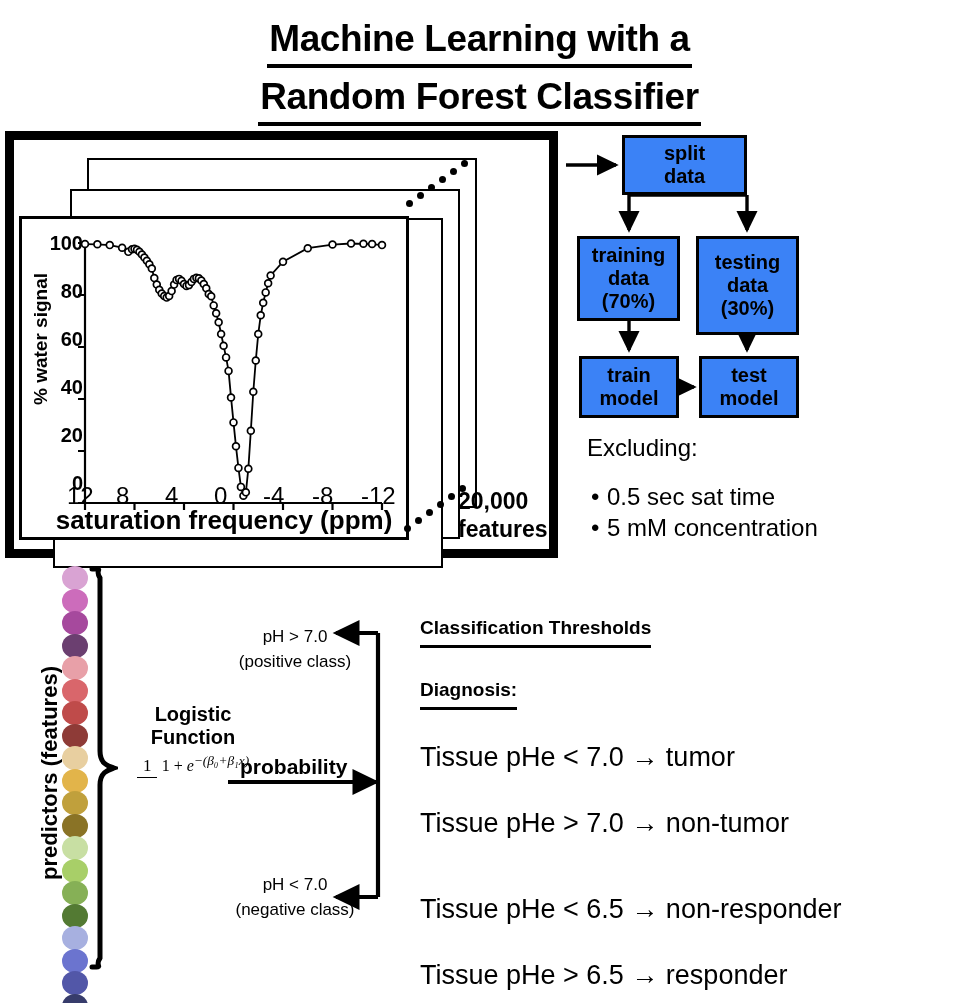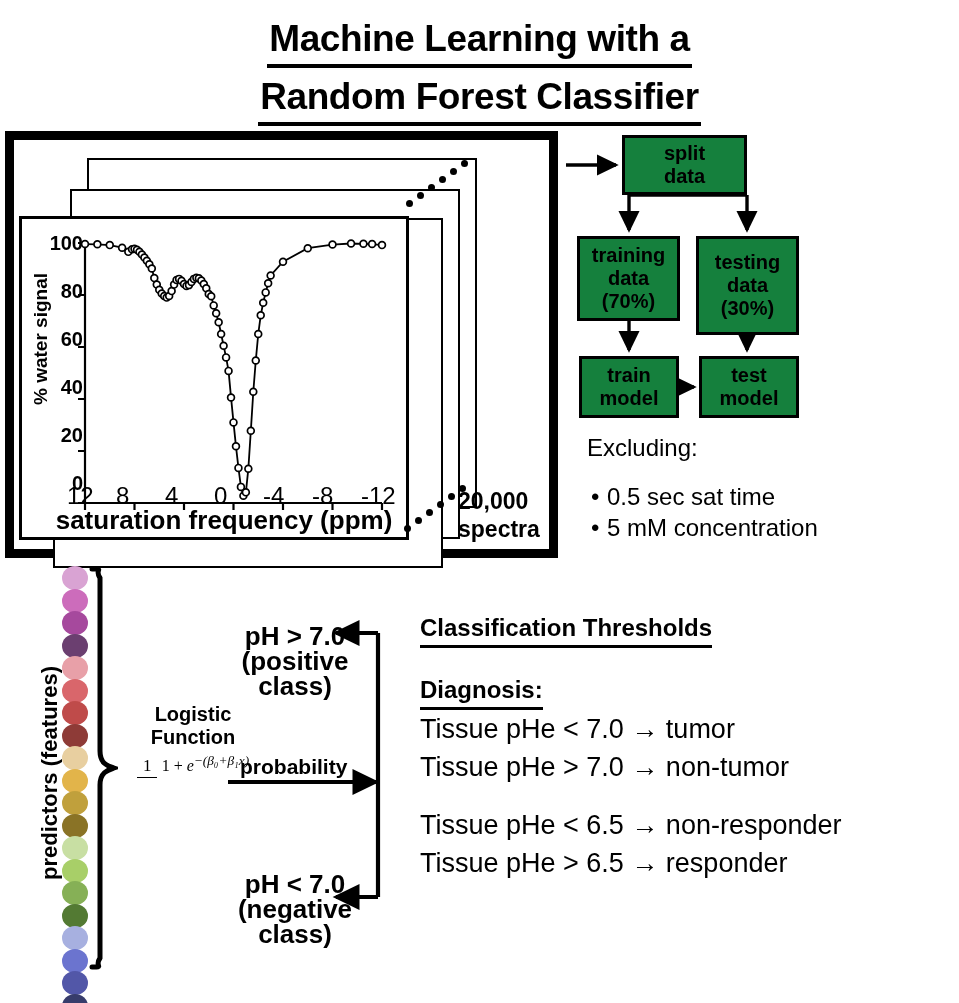--- a/index.html
+++ b/index.html
@@ -34,21 +34,21 @@
   #xlab{position:absolute;left:30px;top:289px;width:350px;text-align:center;
         font-size:26px;font-weight:bold;}
   .ytick{position:absolute;right:0;font-size:20px;font-weight:bold;
          text-align:right;line-height:14px;}
   .xtick{position:absolute;font-size:24px;font-weight:normal;text-align:left;
          line-height:16px;}
   #axes{position:absolute;left:0;top:0;}
 
   
   #flow{position:absolute;left:566px;top:131px;width:393px;height:300px;}
-  .fbox{position:absolute;border:3.5px solid #000;background:#15803d;
+  .fbox{position:absolute;border:3.5px solid #000;background:#3b82f6;
         box-sizing:border-box;display:flex;flex-direction:column;
         align-items:center;justify-content:center;
         font-size:20px;font-weight:bold;line-height:23px;text-align:center;}
   #box-split{left:56px;top:4px;width:125px;height:60px;}
   #box-train-data{left:11px;top:105px;width:103px;height:85px;}
   #box-test-data{left:130px;top:105px;width:103px;height:99px;}
   #box-train-model{left:13px;top:225px;width:100px;height:62px;}
   #box-test-model{left:133px;top:225px;width:100px;height:62px;}
 
   
@@ -75,32 +75,32 @@
   #logi{position:absolute;left:128px;top:703px;width:130px;text-align:center;}
   #logi .lt{font-size:20px;font-weight:bold;line-height:23px;}
   #frac{margin-top:2px;font-family:"Liberation Serif",serif;font-size:17px;}
   #frac .num{border-bottom:1.6px solid #000;padding:0 6px 1px 6px;display:inline-block;}
   #frac .den{padding-top:2px;display:inline-block;font-size:16px;}
   .ital{font-style:italic;}
 
   #prob{position:absolute;left:240px;top:755px;font-size:21px;font-weight:bold;
         border-bottom:3px solid #000;padding-bottom:1px;}
 
-  .phlab{position:absolute;font-size:26px;font-weight:bold;line-height:25px;
+  .phlab{position:absolute;font-size:17px;font-weight:normal;line-height:25px;
          text-align:center;}
   #ph-pos{left:215px;top:624px;width:160px;}
   #ph-neg{left:215px;top:872px;width:160px;}
 
   #branch-svg{position:absolute;left:228px;top:615px;}
 
   
   #rtext{position:absolute;left:420px;top:612px;width:539px;}
-  .rhead{font-size:24px;font-weight:bold;display:inline-block;
+  .rhead{font-size:19px;font-weight:bold;display:inline-block;
          border-bottom:3px solid #000;padding-bottom:1px;line-height:32px;}
-  .rline{font-size:27px;line-height:38px;white-space:nowrap;}
+  .rline{font-size:27px;line-height:38px;white-space:nowrap;margin-top:28px;}
   .gap{height:26px;}
   .gap2{height:20px;}
 </style>
 </head>
 <body>
 
 <div id="title">
   <div class="tline">Machine Learning with a</div><br>
   <div class="tline tl2">Random Forest Classifier</div>
 </div>
@@ -224,21 +224,21 @@
           <circle cx="344.4375" cy="27.779999999999973" r="3.4" fill="#fff" stroke="#000" stroke-width="1.7"></circle>
           <circle cx="353.1" cy="28.04000000000002" r="3.4" fill="#fff" stroke="#000" stroke-width="1.7"></circle>
           <circle cx="363" cy="29.079999999999984" r="3.4" fill="#fff" stroke="#000" stroke-width="1.7"></circle>
         </g>
     </svg>
   </div>
 </div>
 
 <div id="spectra-count">
   <div>20,000</div>
-  <div>spectra</div>
+  <div>features</div>
 </div>
 
 <div id="flow">
   <svg width="393" height="300" style="position:absolute;left:0;top:0;">
     <defs>
       <marker id="ah" markerWidth="7" markerHeight="7" refX="5.6" refY="3.1" orient="auto" markerUnits="strokeWidth">
         <path d="M0,0 L6.4,3.1 L0,6.2 z" fill="#000"></path>
       </marker>
     </defs>
 

